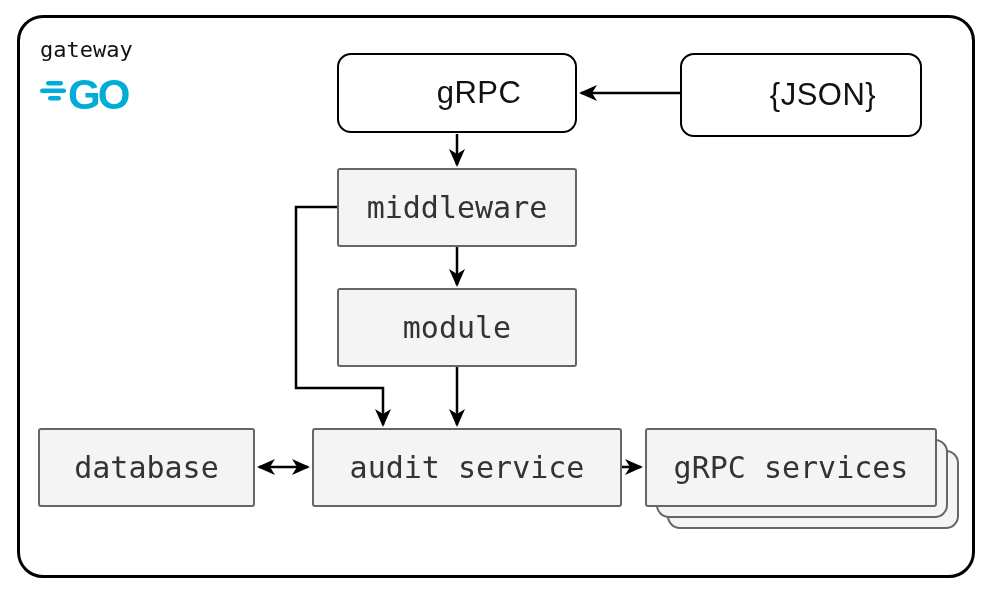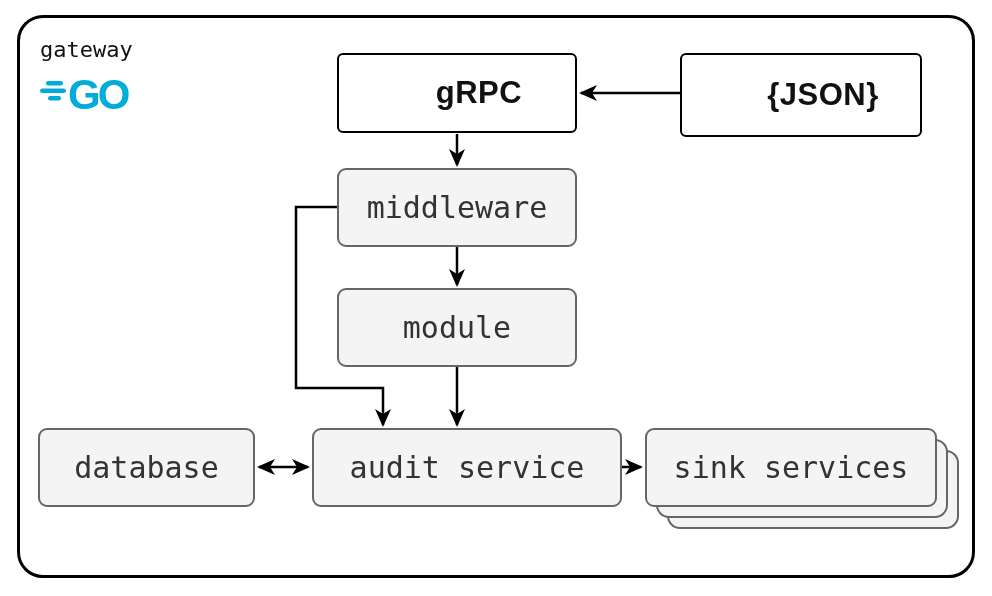--- a/index.html
+++ b/index.html
@@ -57,32 +57,32 @@
     display: flex;
     align-items: center;
     justify-content: center;
     box-sizing: border-box;
     white-space: nowrap;
     z-index: 4;
   }
   .node.white {
     background: #ffffff;
     border: 2.5px solid #000000;
-    border-radius: 6px;
+    border-radius: 14px;
     font-family: "Liberation Sans", sans-serif;
-    font-weight: 700;
+    font-weight: 400;
     font-size: 31px;
     color: #111111;
     letter-spacing: 0.5px;
     padding-left: 44px;
   }
   .node.gray {
     background: #f4f4f4;
     border: 2px solid #666666;
-    border-radius: 9px;
+    border-radius: 3px;
     font-family: "DejaVu Sans Mono", "Liberation Mono", monospace;
     font-size: 30px;
     color: #333333;
   }
   .node.ghost {
     background: #f4f4f4;
     border: 2px solid #666666;
     border-radius: 13px;
     z-index: 1;
   }
@@ -153,16 +153,16 @@
 
   <div class="node gray" id="node-database">
     <span>database</span>
   </div>
 
   <div class="node gray" id="node-audit">
     <span>audit service</span>
   </div>
 
   <div class="node gray" id="node-sink">
-    <span>sink services</span>
+    <span>gRPC services</span>
   </div>
 
 </div>
 
 </body></html>

